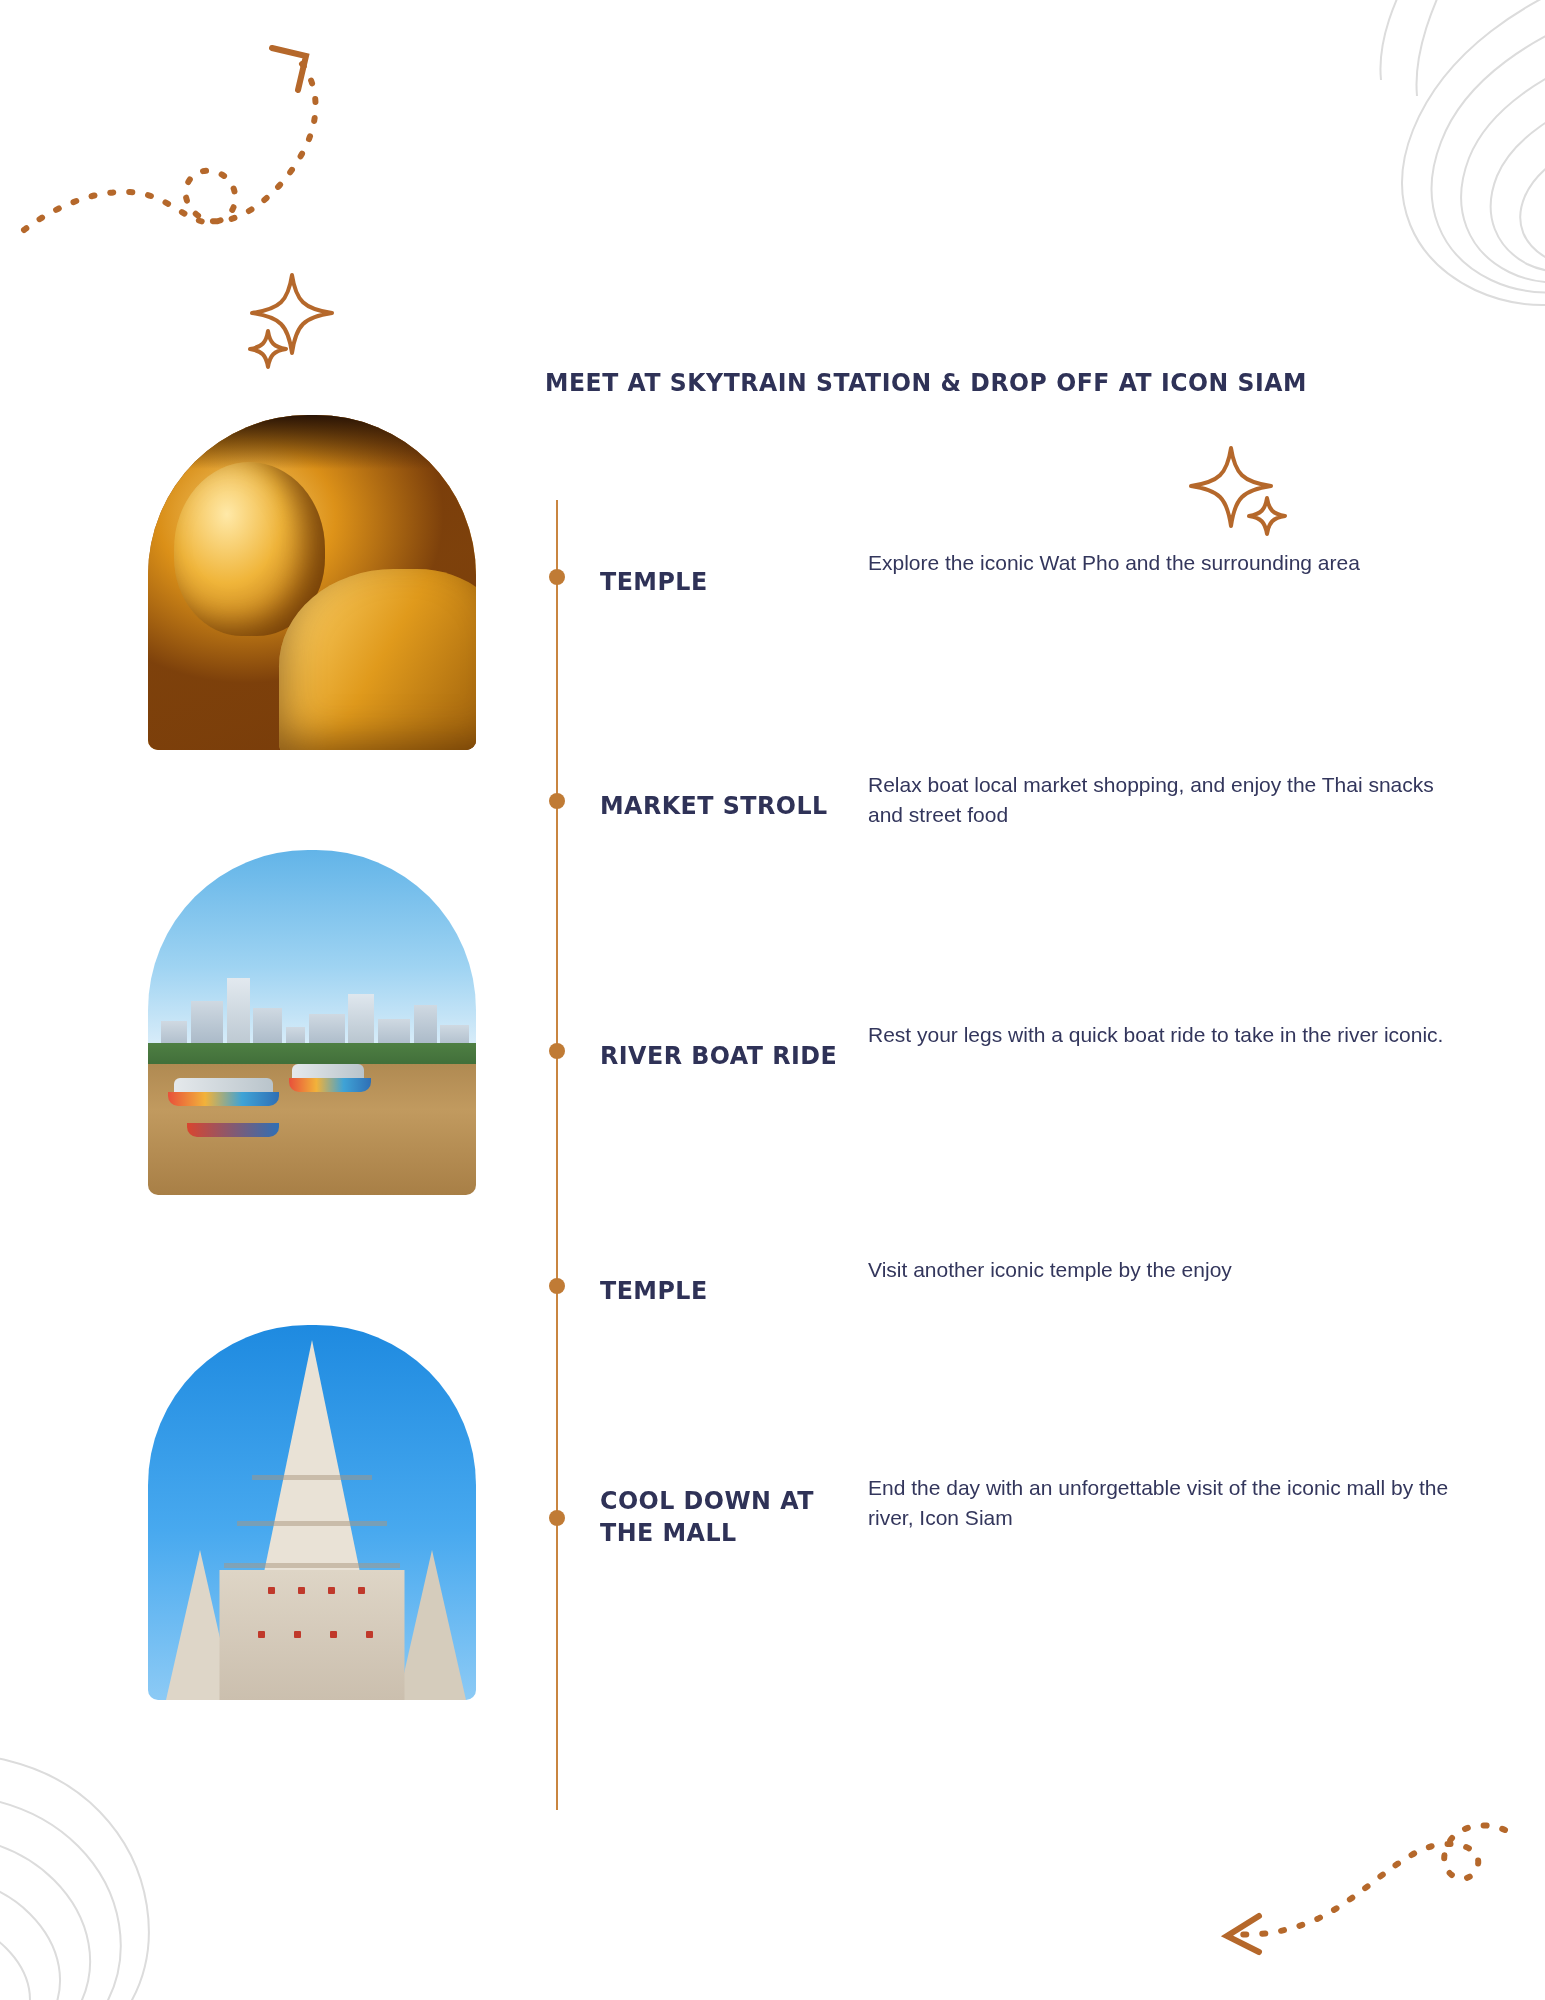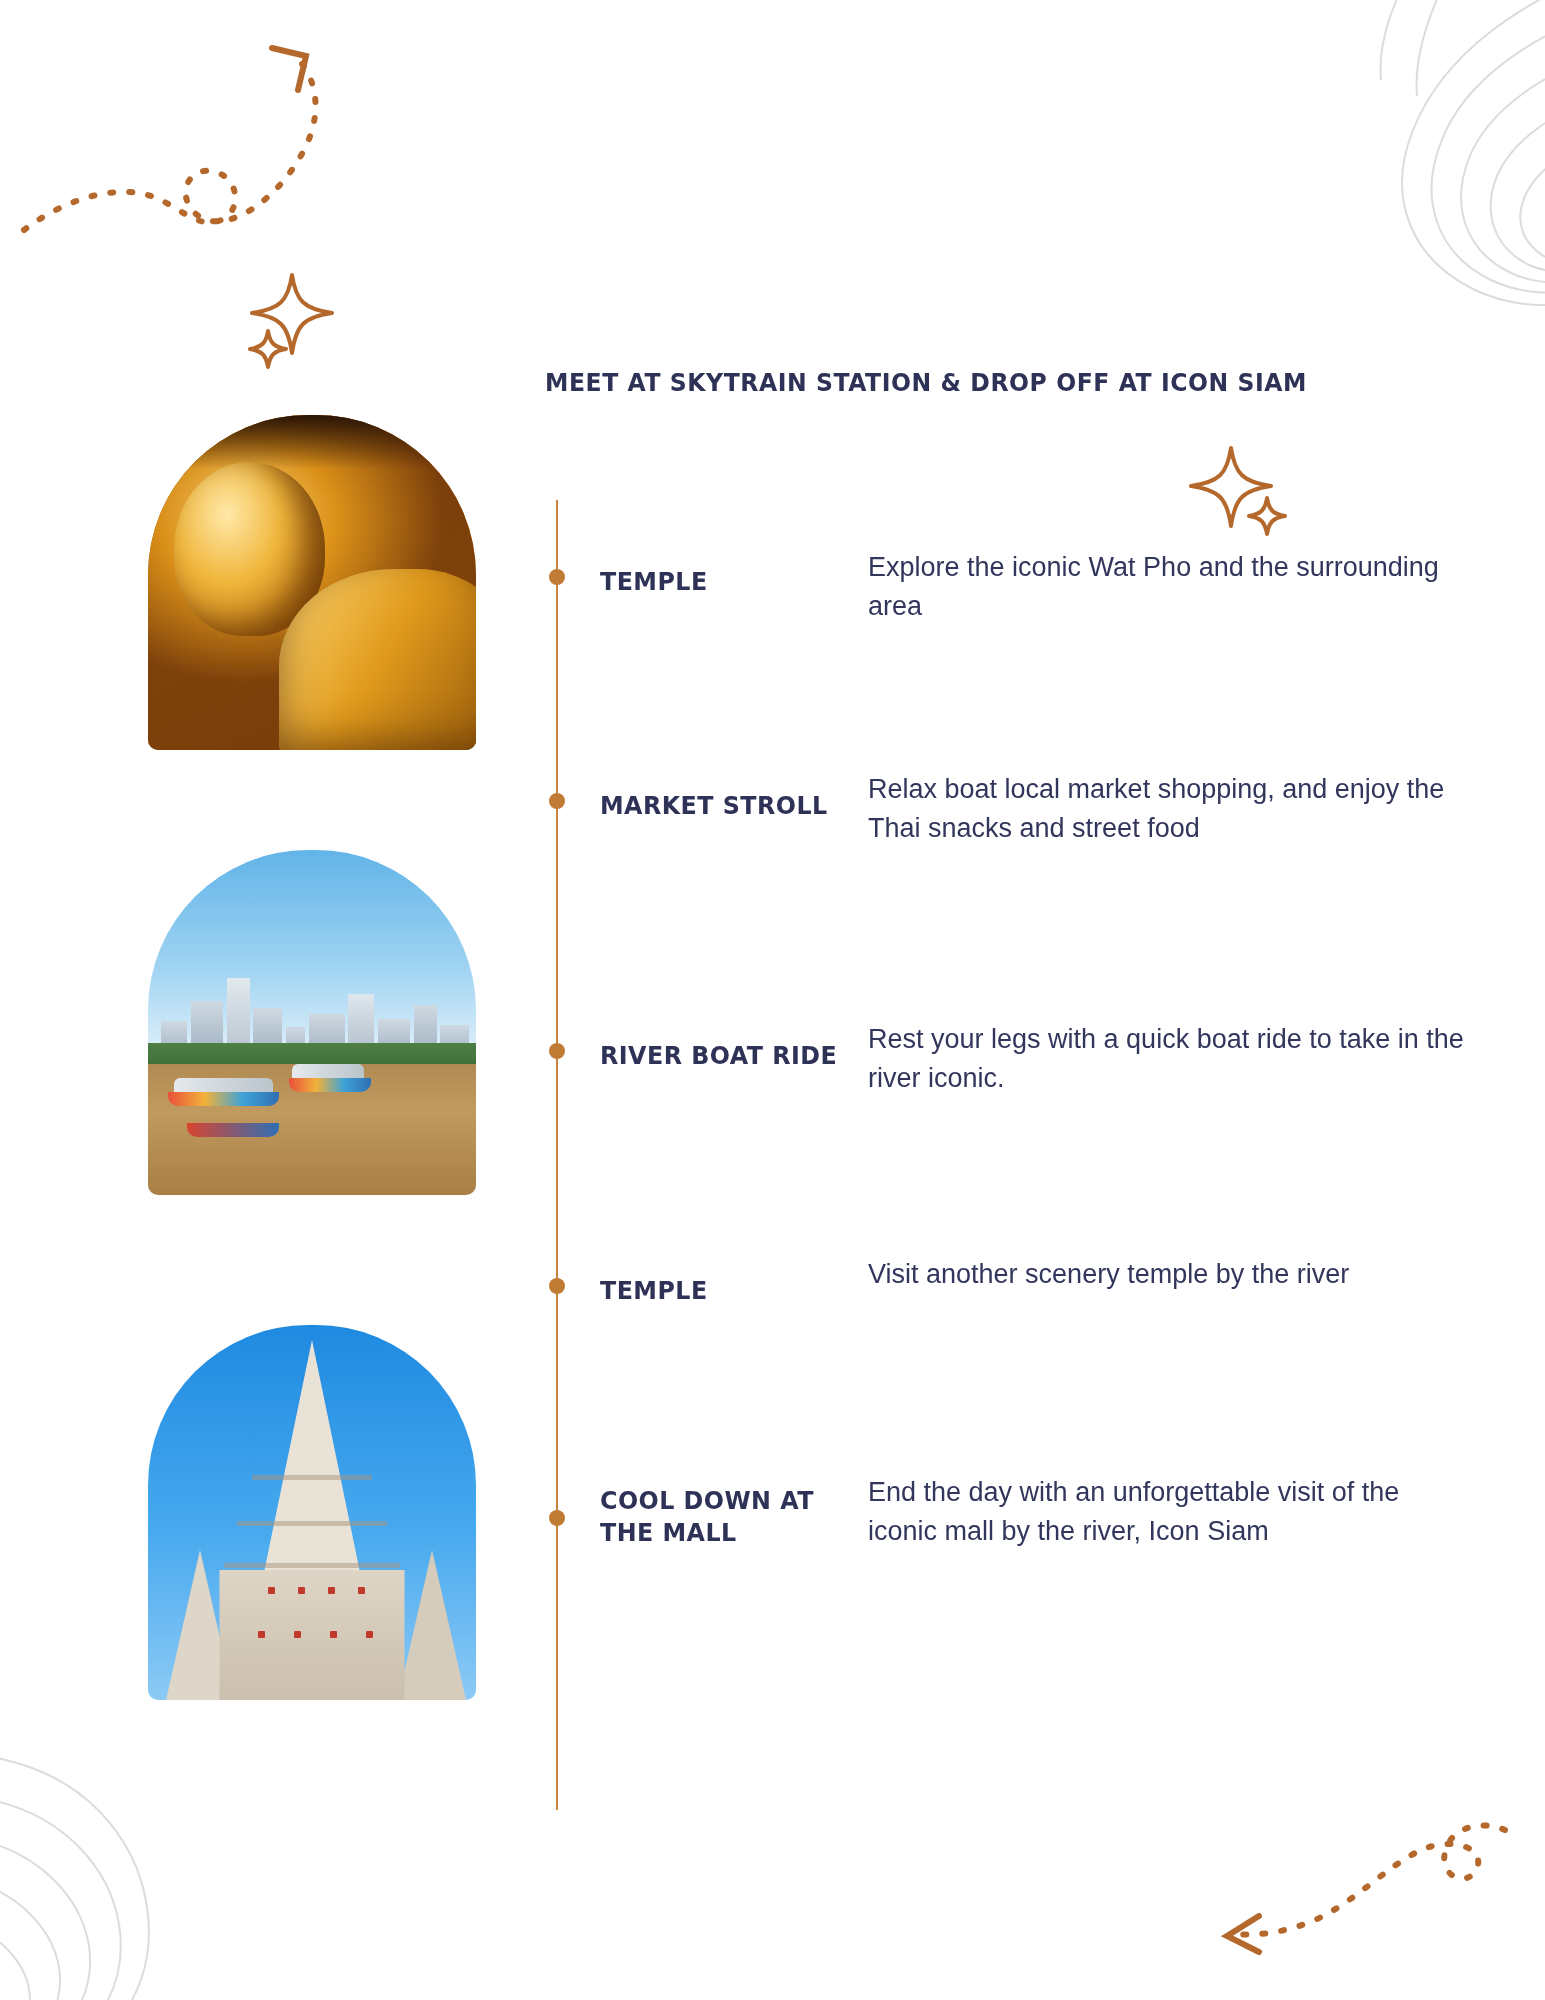--- a/index.html
+++ b/index.html
@@ -229,21 +229,21 @@
     line-height: 1.28;
     color: #2f3257;
     text-transform: uppercase;
     transform: scaleX(0.95);
     transform-origin: left center;
   }
   .tl-desc {
     position: absolute;
     left: 868px;
     width: 600px;
-    font-size: 27px;
+    font-size: 21px;
     line-height: 1.45;
     color: #33365c;
   }
 </style>
 </head>
 <body>
 
 <svg class="deco" id="topo-top-right" viewBox="0 0 460 460" fill="none" stroke="#dcdcdc" stroke-width="2">
   <path d="M460 10 C 380 40, 300 90, 268 170 C 240 240, 268 300, 330 330 C 390 358, 450 340, 460 330"></path>
   <path d="M460 50 C 390 75, 320 118, 296 182 C 272 244, 296 296, 346 320 C 392 342, 442 330, 460 322"></path>
@@ -349,17 +349,17 @@
 <div class="tl-dot" style="top:793px;"></div>
 <div class="tl-label" style="top:790px;">MARKET STROLL</div>
 <div class="tl-desc" style="top:770px;">Relax boat local market shopping, and enjoy the Thai snacks and street food</div>
 
 <div class="tl-dot" style="top:1043px;"></div>
 <div class="tl-label" style="top:1040px;">RIVER BOAT RIDE</div>
 <div class="tl-desc" style="top:1020px;">Rest your legs with a quick boat ride to take in the river iconic.</div>
 
 <div class="tl-dot" style="top:1278px;"></div>
 <div class="tl-label" style="top:1275px;">TEMPLE</div>
-<div class="tl-desc" style="top:1255px;">Visit another scenery temple by the river</div>
+<div class="tl-desc" style="top:1255px;">Visit another iconic temple by the enjoy</div>
 
 <div class="tl-dot" style="top:1510px;"></div>
 <div class="tl-label" style="top:1485px;">COOL DOWN AT THE MALL</div>
 <div class="tl-desc" style="top:1473px;">End the day with an unforgettable visit of the iconic mall by the river, Icon Siam</div>
 
 </body></html>

